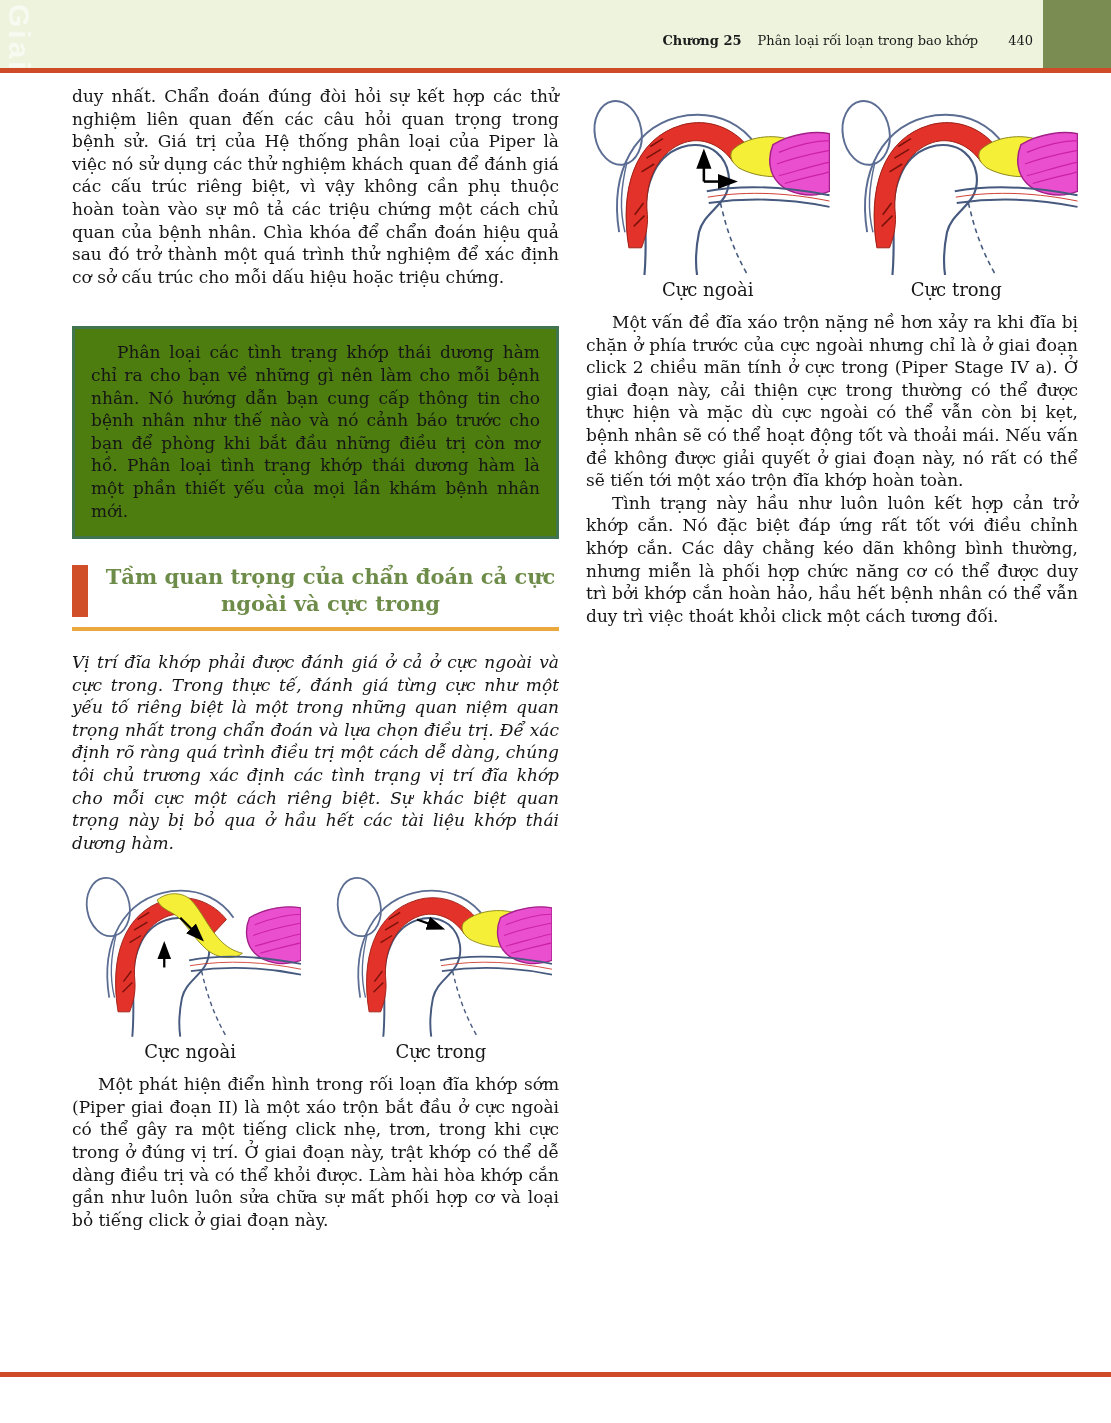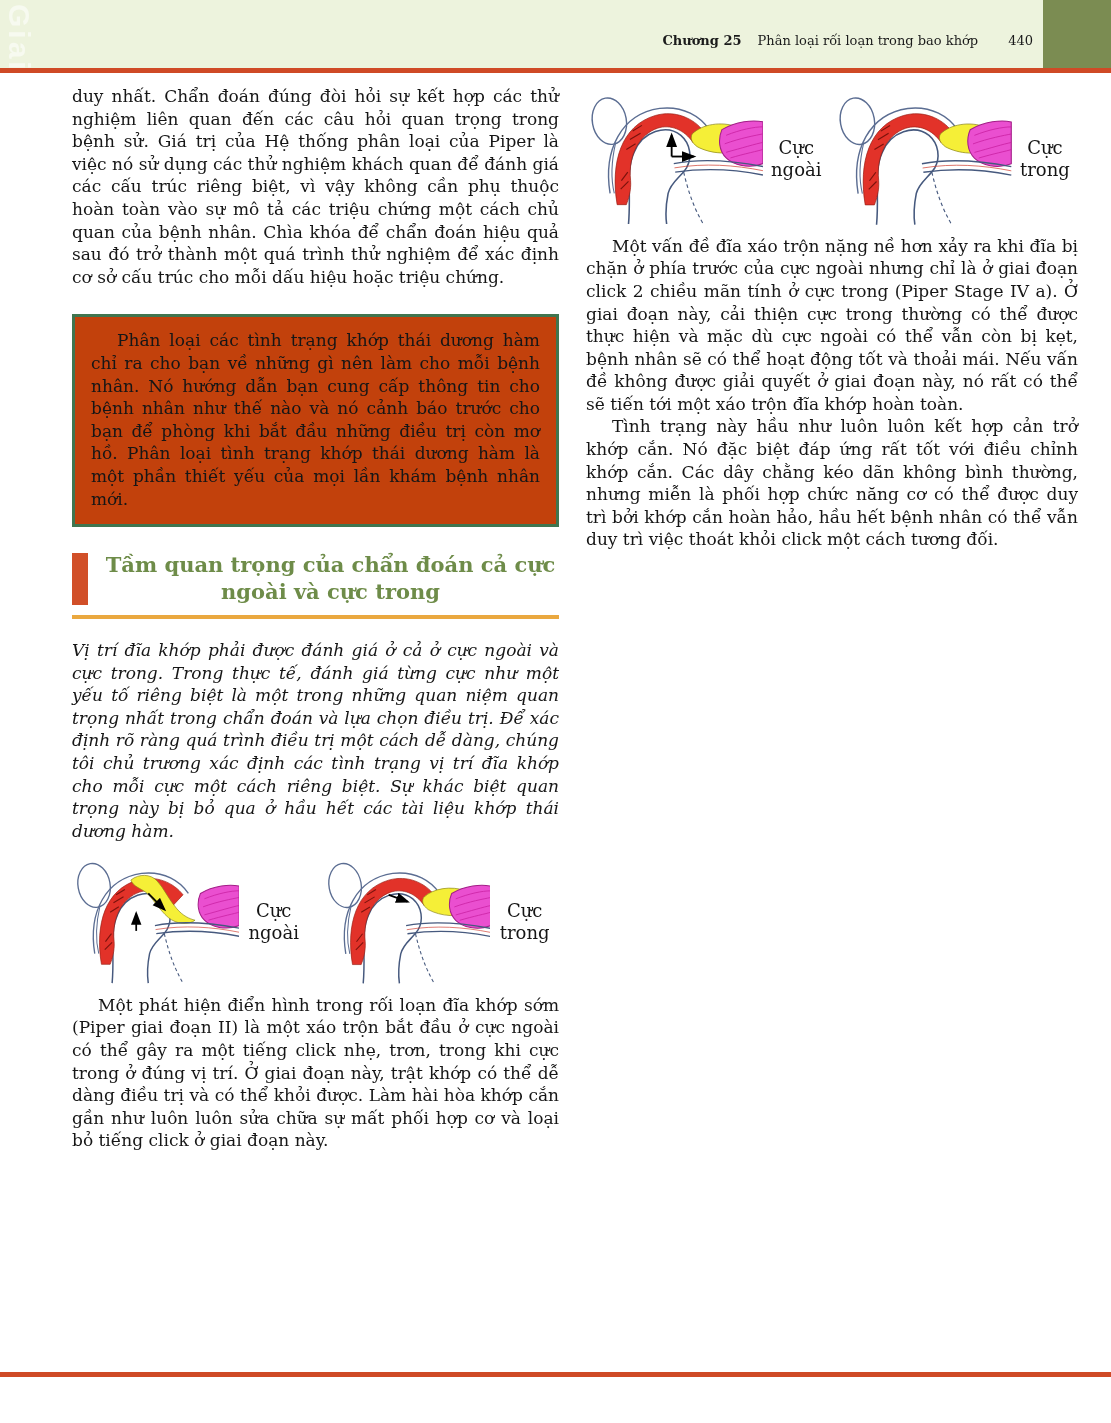--- a/index.html
+++ b/index.html
@@ -25,40 +25,40 @@
     font-weight:bold;font-size:30px;letter-spacing:3px;color:rgba(255,255,255,0.55);
   }
   
   .col{position:absolute;text-align:justify;font-size:17px;line-height:22.6px;}
   .col-left{left:72px;top:85px;width:487px;}
   .col-right{left:586px;top:88px;width:492px;}
   p{margin:0;}
   .indent{text-indent:26px;}
   
   .callout{
-    margin-top:26px;border:3px solid #40754f;background:#c2410c;
+    margin-top:38px;border:3px solid #40754f;background:#4d7c0f;
     padding:12px 16px 14px 16px;box-sizing:border-box;
   }
   .callout p{text-indent:26px;}
   
   .section-heading{
     position:relative;margin-top:24px;padding-left:30px;padding-bottom:10px;
     border-bottom:4px solid #eaa83f;
   }
   .accent-bar{position:absolute;left:0;top:2px;bottom:10px;width:16px;background:#d14f28;}
   .section-heading h2{
     margin:0;font-size:21px;line-height:27px;color:#6e8c49;
     font-weight:bold;text-align:center;
   }
   .after-heading{margin-top:20px;font-style:italic;}
   
   .figure{display:flex;justify-content:space-between;align-items:flex-start;}
   .figure-top{margin-top:2px;}
   .figure-bottom{margin-top:14px;}
-  .fig-item{display:flex;flex-direction:row;align-items:center;}
+  .fig-item{display:flex;flex-direction:column;align-items:center;}
   .figure-top .fig-item{width:49.5%;}
   .figure-bottom .fig-item{width:48.5%;}
   .figure-top svg.tmj{width:100%;height:auto;}
   .figure-bottom svg.tmj{width:94%;height:auto;}
   .fig-caption{font-size:18px;line-height:22px;margin-top:4px;text-align:center;}
   .after-fig{margin-top:10px;}
   
   .bottom-rule{position:absolute;left:0;top:1372px;width:1111px;height:5px;background:#cf4a26;}
 </style>
 </head>

